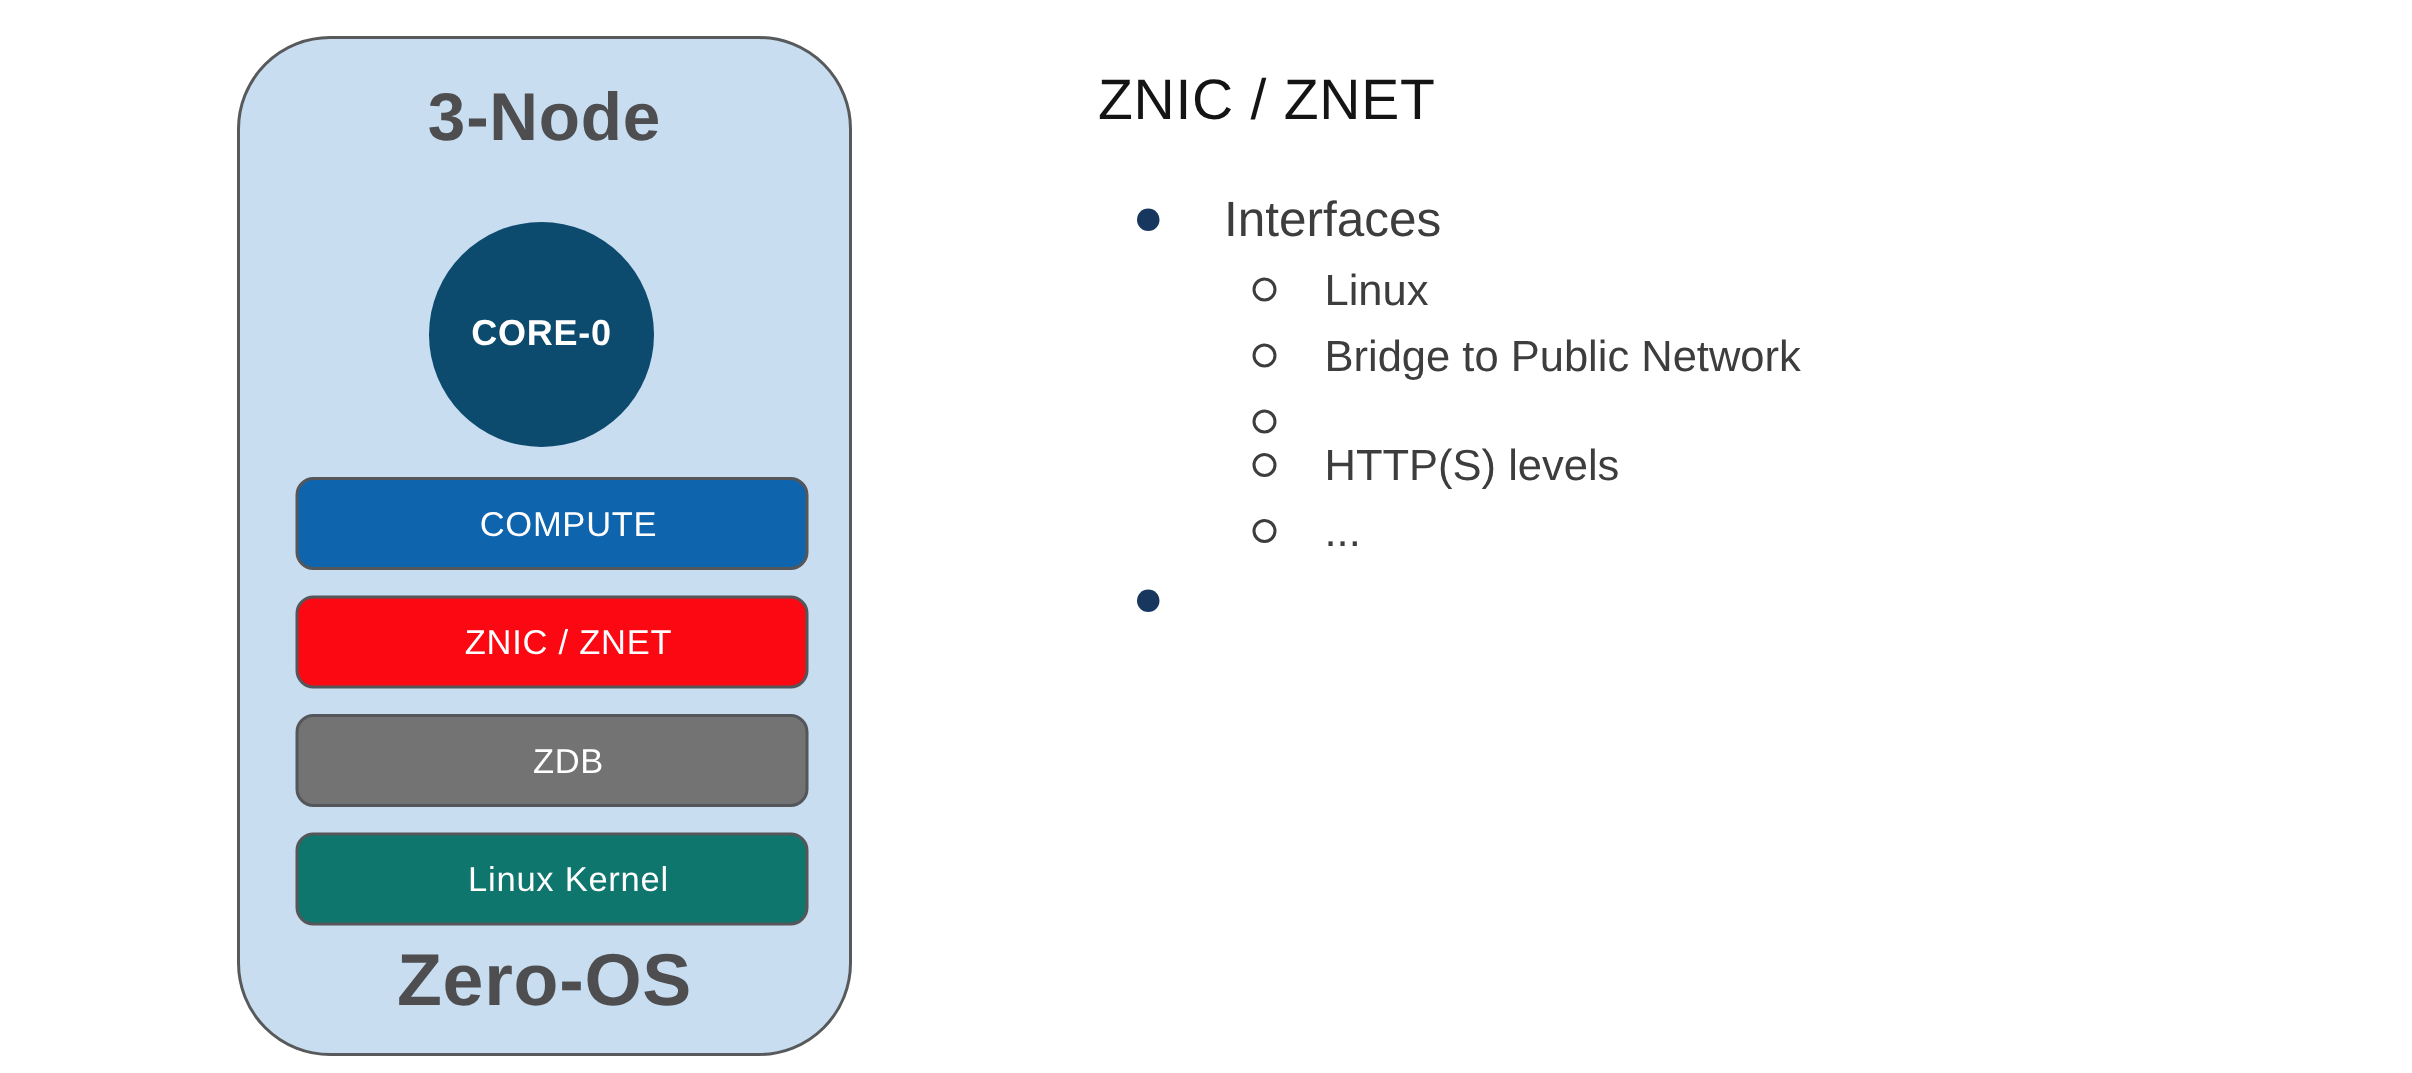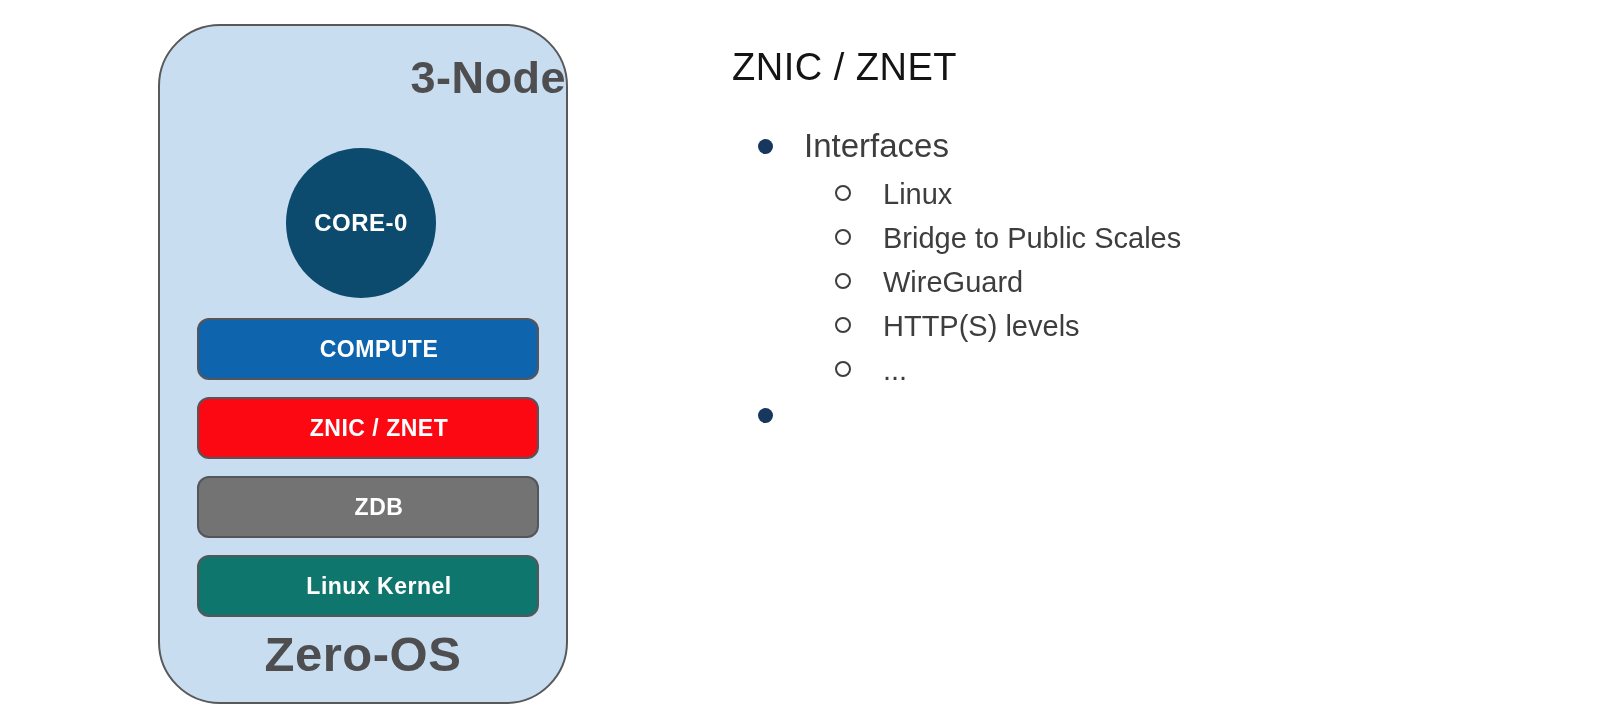--- a/index.html
+++ b/index.html
@@ -15,21 +15,21 @@
     position: absolute;
     left: 158px; top: 24px;
     width: 410px; height: 680px;
     background: #c8ddf0;
     border: 2px solid #58595b;
     border-radius: 62px;
   }
   .panel-title {
     position: absolute;
     top: 26px; left: 0; width: 100%;
-    text-align: right;
+    text-align: center;
     font-size: 45px;
     font-weight: bold;
     color: #4e4e50;
     letter-spacing: 0.5px;
   }
   .core-circle {
     position: absolute;
     left: 126px; top: 122px;
     width: 150px; height: 150px;
     border-radius: 50%;
@@ -44,21 +44,21 @@
   }
   .layer {
     position: absolute;
     left: 37px;
     width: 342px; height: 62px;
     border: 2px solid #55565a;
     border-radius: 12px;
     display: flex; align-items: center; justify-content: center;
     color: #ffffff;
     font-size: 23px;
-    font-weight: bold;
+    font-weight: normal;
     letter-spacing: 0.5px;
     padding-left: 22px;
   }
   .layer-compute { top: 292px; background: #0e64ad; }
   .layer-znic    { top: 371px; background: #fb0813; }
   .layer-zdb     { top: 450px; background: #737373; }
   .layer-kernel  { top: 529px; background: #0f766e; }
   .panel-footer {
     position: absolute;
     bottom: 20px; left: 0; width: 100%;
@@ -91,21 +91,21 @@
     line-height: 46px;
     color: #3d3d3d;
   }
   .li1 .dot {
     flex: none;
     width: 15px; height: 15px;
     border-radius: 50%;
     background: #17375e;
     margin: 16px 0 0 26px;
   }
-  .li1 .txt { margin-left: 31px; max-width: 600px; }
+  .li1 .txt { margin-left: 43px; max-width: 600px; }
   .li1.big { font-size: 33px; line-height: 52px; }
   .li1.big .dot { margin-top: 19px; }
   .li2 {
     display: flex;
     align-items: flex-start;
     font-size: 29px;
     line-height: 44px;
     color: #3d3d3d;
   }
   .li2 .ring {
@@ -154,25 +154,24 @@
       <span class="dot"></span>
       <span class="txt">Interfaces</span>
     </div>
 
     <div class="li2">
       <span class="ring"></span>
       <span class="txt">Linux</span>
     </div>
     <div class="li2">
       <span class="ring"></span>
-      <span class="txt">Bridge to Public Scales</span>
+      <span class="txt">Bridge to Public Network</span>
     </div>
     <div class="li2">
       <span class="ring"></span>
-      <span class="txt">WireGuard</span>
     </div>
     <div class="li2">
       <span class="ring"></span>
       <span class="txt">HTTP(S) levels</span>
     </div>
     <div class="li2">
       <span class="ring"></span>
       <span class="txt">...</span>
     </div>
 

